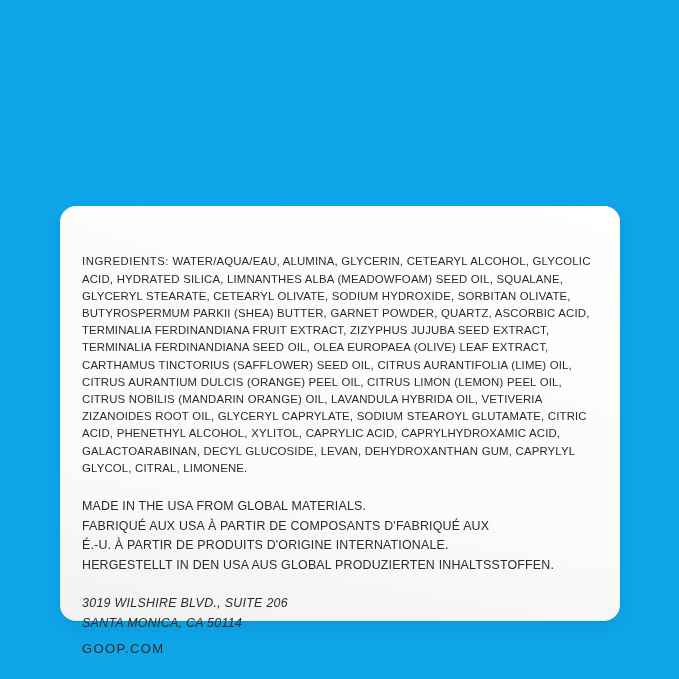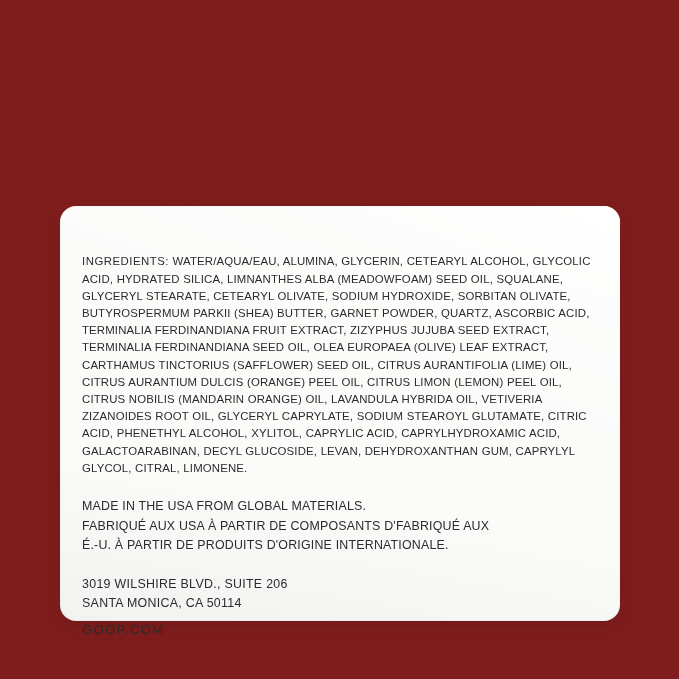--- a/index.html
+++ b/index.html
@@ -11,21 +11,21 @@
     height: 679px;
     background: #ffffff;
     font-family: "Liberation Sans", sans-serif;
     -webkit-font-smoothing: antialiased;
     overflow: hidden;
   }
   #stage {
     position: relative;
     width: 679px;
     height: 679px;
-    background: #7f1d1d;
+    background: #0ea5e9;
   }
   
   .panel {
     position: absolute;
     left: 60px;
     top: 206px;
     width: 560px;
     height: 415px;
     background: #fbfbfa;
     border-radius: 16px;
@@ -70,20 +70,21 @@
     color: #2b2b2b;
   }
   .block .it {
   }
   .address {
     margin-top: 19px;
     font-size: 12.4px;
     line-height: 19.5px;
     letter-spacing: 0.3px;
     color: #2b2b2b;
+    font-style: italic;
   }
   .website {
     margin-top: 8px;
     font-size: 13px;
     letter-spacing: 1.4px;
     color: #2b2b2b;
   }
   .line { display: block; }
 </style>
 </head>
@@ -96,20 +97,21 @@
 
       <p class="ingredients">
         <span class="lead">INGREDIENTS:</span>
         <span>WATER/AQUA/EAU, ALUMINA, GLYCERIN, CETEARYL ALCOHOL, GLYCOLIC ACID, HYDRATED SILICA, LIMNANTHES ALBA (MEADOWFOAM) SEED OIL, SQUALANE, GLYCERYL STEARATE, CETEARYL OLIVATE, SODIUM HYDROXIDE, SORBITAN OLIVATE, BUTYROSPERMUM PARKII (SHEA) BUTTER, GARNET POWDER, QUARTZ, ASCORBIC ACID, TERMINALIA FERDINANDIANA FRUIT EXTRACT, ZIZYPHUS JUJUBA SEED EXTRACT, TERMINALIA FERDINANDIANA SEED OIL, OLEA EUROPAEA (OLIVE) LEAF EXTRACT, CARTHAMUS TINCTORIUS (SAFFLOWER) SEED OIL, CITRUS AURANTIFOLIA (LIME) OIL, CITRUS AURANTIUM DULCIS (ORANGE) PEEL OIL, CITRUS LIMON (LEMON) PEEL OIL, CITRUS NOBILIS (MANDARIN ORANGE) OIL, LAVANDULA HYBRIDA OIL, VETIVERIA ZIZANOIDES ROOT OIL, GLYCERYL CAPRYLATE, SODIUM STEAROYL GLUTAMATE, CITRIC ACID, PHENETHYL ALCOHOL, XYLITOL, CAPRYLIC ACID, CAPRYLHYDROXAMIC ACID, GALACTOARABINAN, DECYL GLUCOSIDE, LEVAN, DEHYDROXANTHAN GUM, CAPRYLYL GLYCOL, CITRAL, LIMONENE.</span>
       </p>
 
       <div class="block">
         <span class="line">MADE IN THE USA FROM GLOBAL MATERIALS.</span>
         <span class="line it">FABRIQUÉ AUX USA À PARTIR DE COMPOSANTS D'FABRIQUÉ AUX</span>
         <span class="line it">É.-U. À PARTIR DE PRODUITS D'ORIGINE INTERNATIONALE.</span>
+        <span class="line it">HERGESTELLT IN DEN USA AUS GLOBAL PRODUZIERTEN INHALTSSTOFFEN.</span>
       </div>
 
       <div class="address">
         <span class="line">3019 WILSHIRE BLVD., SUITE 206</span>
         <span class="line">SANTA MONICA, CA 50114</span>
       </div>
 
       <div class="website">GOOP.COM</div>
 
     </div>

